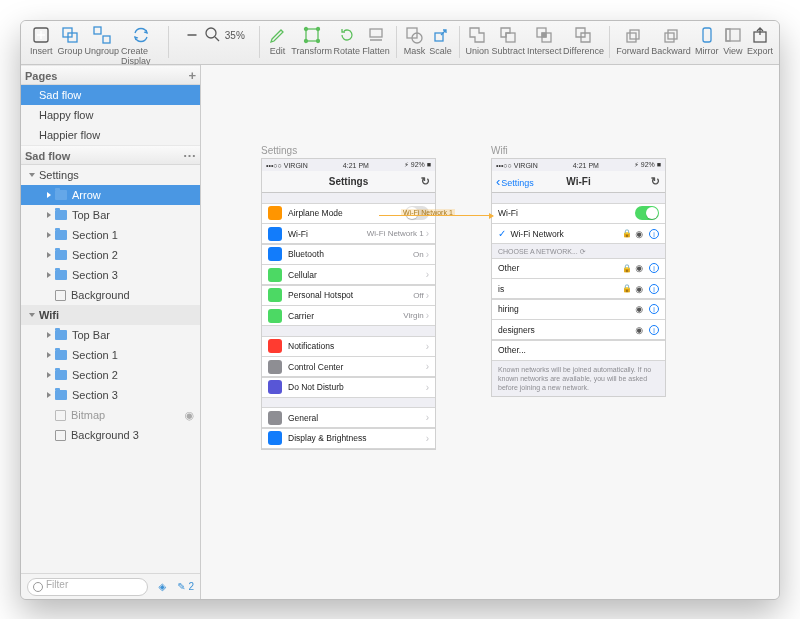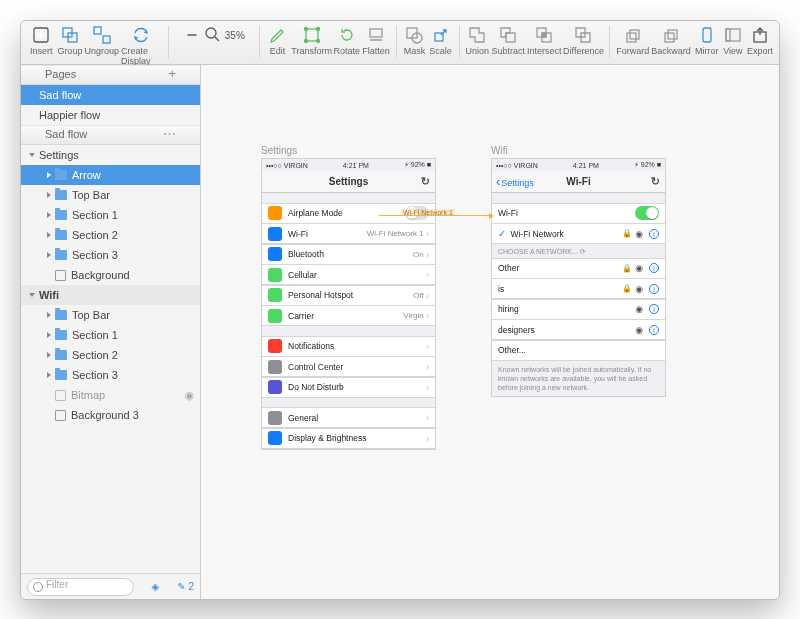--- a/index.html
+++ b/index.html
@@ -25,35 +25,35 @@
 .zoom { display:flex; align-items:center; gap:3px; margin:0 8px; }
 .zoom .tbic{width:18px;}
 .ic-gray{stroke:#9a9a9a;fill:none;stroke-width:1.3;}
 .ic-green{stroke:#5cbf5c;fill:none;stroke-width:1.3;}
 .ic-blue{stroke:#3e92d6;fill:none;stroke-width:1.3;}
 .ic-dk{stroke:#5a5a5a;fill:none;stroke-width:1.3;}
 
 
 .main { flex:1; display:flex; overflow:hidden; }
 .sidebar { width:180px; background:#f4f4f4; border-right:1px solid #ccc; display:flex; flex-direction:column; font-size:11px; }
-.shdr { height:20px; line-height:20px; padding:0 24px; background:linear-gradient(#fafafa,#eaeaea); border-bottom:1px solid #d8d8d8; border-top:1px solid #e8e8e8; color:#666; font-weight:400; display:flex; align-items:flex-end; justify-content:space-between; }
+.shdr { height:20px; line-height:20px; padding:0 4px; background:linear-gradient(#fafafa,#eaeaea); border-bottom:1px solid #d8d8d8; border-top:1px solid #e8e8e8; color:#666; font-weight:700; display:flex; align-items:flex-start; justify-content:space-between; }
 .shdr .plus{color:#888;font-size:13px;}
 .srow { height:20px; display:flex; align-items:center; padding:0 6px 0 18px; color:#444; cursor:pointer; }
 .srow.sel { background:#4a97e3; color:#fff; }
 .srow.sub { padding-left:26px; }
 .srow.art { background:#e8e8e8; font-weight:600; padding-left:8px; }
 .disc { width:0; height:0; border-left:4px solid #888; border-top:3px solid transparent; border-bottom:3px solid transparent; margin-right:4px; }
 .disc.open { border-left:3px solid transparent; border-right:3px solid transparent; border-top:4px solid #888; border-bottom:none; }
 .srow.sel .disc{border-left-color:#fff;}
 .fico { width:12px; height:10px; background:#64a7e8; border-radius:1px; margin-right:5px; position:relative; }
 .fico::before{content:"";position:absolute;top:-2px;left:0;width:5px;height:2px;background:#64a7e8;border-radius:1px 1px 0 0;}
 .rico { width:11px; height:11px; border:1px solid #999; border-radius:1px; margin-right:5px; }
 .eye { margin-left:auto; color:#aaa; font-size:11px; }
 .sfill{flex:1;}
-.sfoot { height:26px; border-top:1px solid #d8d8d8; display:flex; align-items:center; padding:0 6px; gap:18px; }
+.sfoot { height:26px; border-top:1px solid #d8d8d8; display:flex; align-items:center; padding:0 6px; gap:11px; }
 .filter { flex:1; height:18px; border:1px solid #ccc; border-radius:9px; font-size:10px; padding:0 6px 0 18px; background:#fff; position:relative; }
 .filter::before{content:"";position:absolute;left:5px;top:3px;width:8px;height:8px;border:1px solid #999;border-radius:50%;}
 .sfoot .tag{color:#3e92d6;font-size:10px;}
 
 
 .canvas { flex:1; background:#f7f7f7; position:relative; overflow:hidden; }
 .artb { position:absolute; }
 .artb .lbl { font-size:10px; color:#999; margin-bottom:2px; }
 .phone { width:175px; background:#efeff4; border:1px solid #d0d0d0; font-size:8px; }
 .status { height:12px; display:flex; align-items:center; justify-content:space-between; padding:0 4px; font-size:7px; color:#333; }
@@ -285,20 +285,23 @@
 
     <div class="sidebar">
       <div class="shdr">
           <span>Pages</span>
           <span class="plus">+</span>
         </div>
       <div class="srow sel">
           <span>Sad flow</span>
         </div>
       <div class="srow">
+          <span>Happy flow</span>
+        </div>
+      <div class="srow">
           <span>Happier flow</span>
         </div>
 
       <div class="shdr">
           <span>Sad flow</span>
           <span class="plus">⋯</span>
         </div>
 
       <div class="srow" style="padding-left:8px">
           <span class="disc open"></span>

